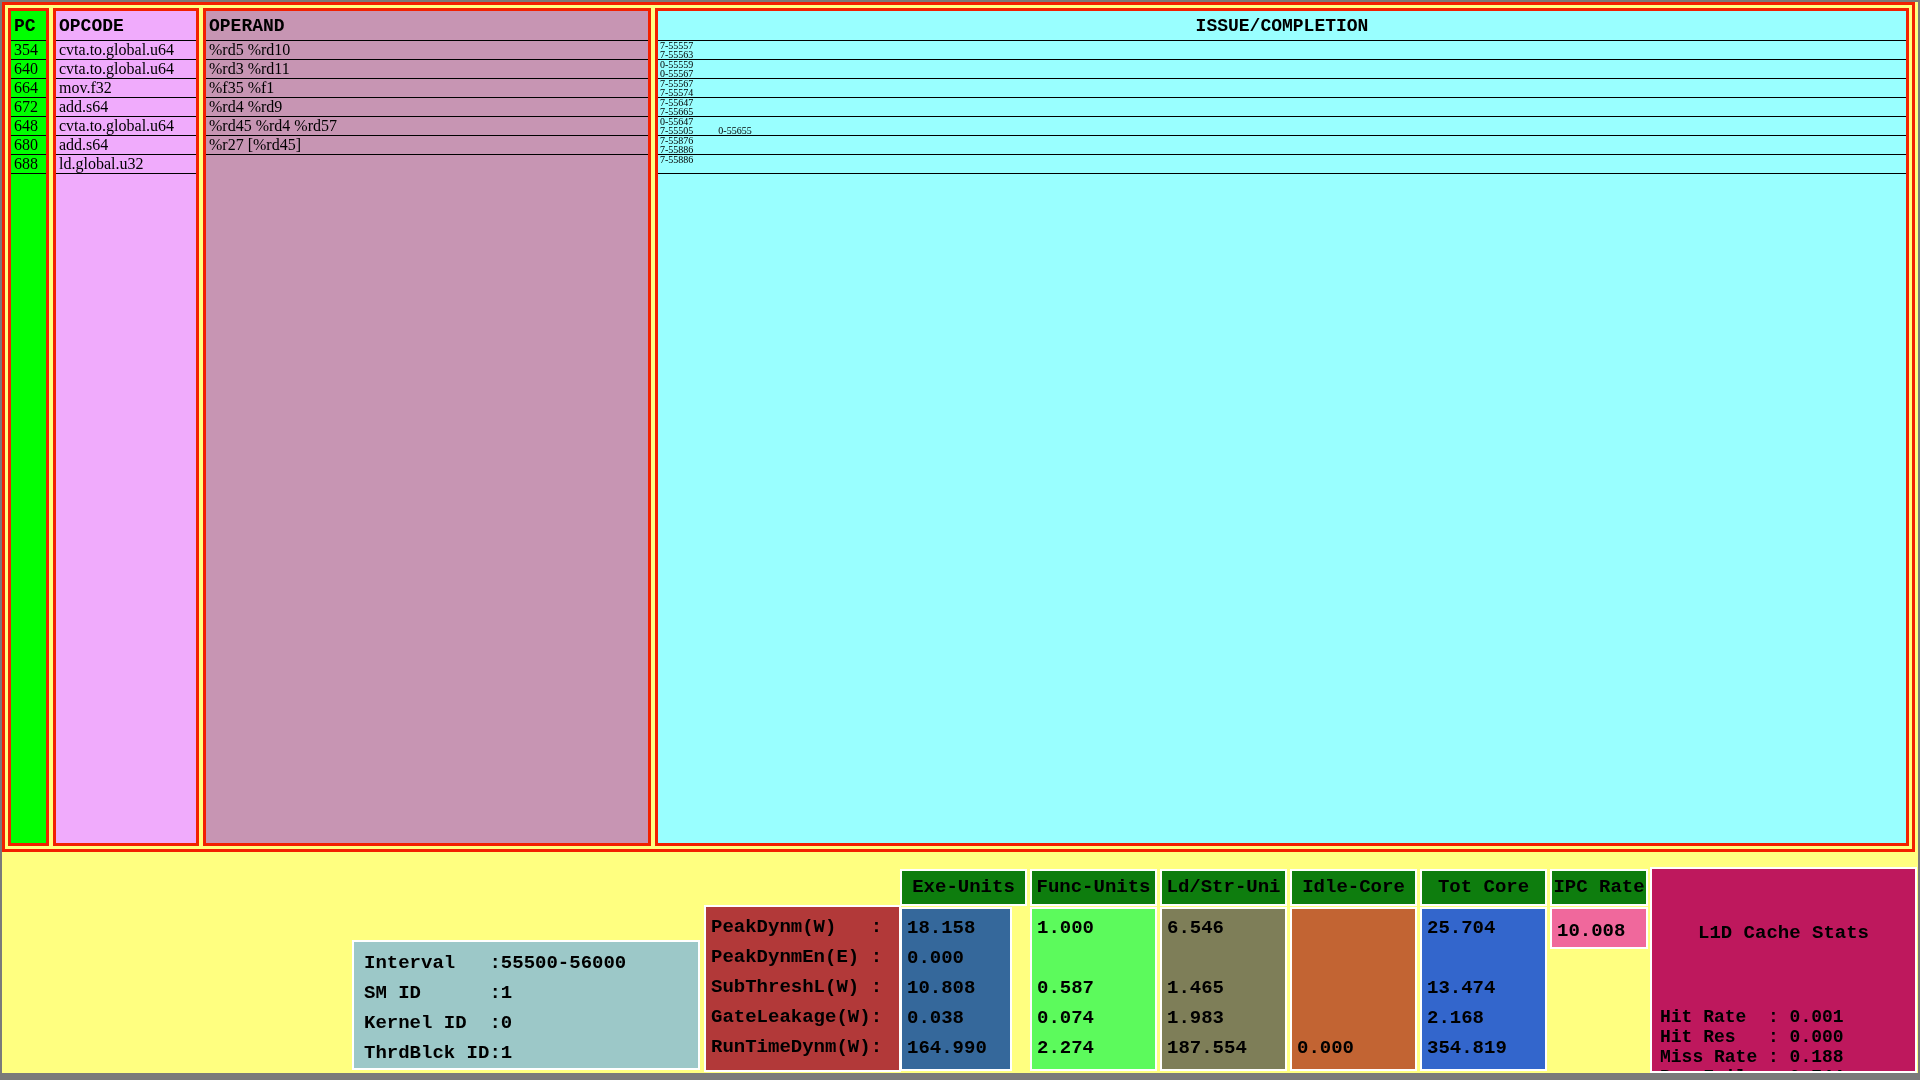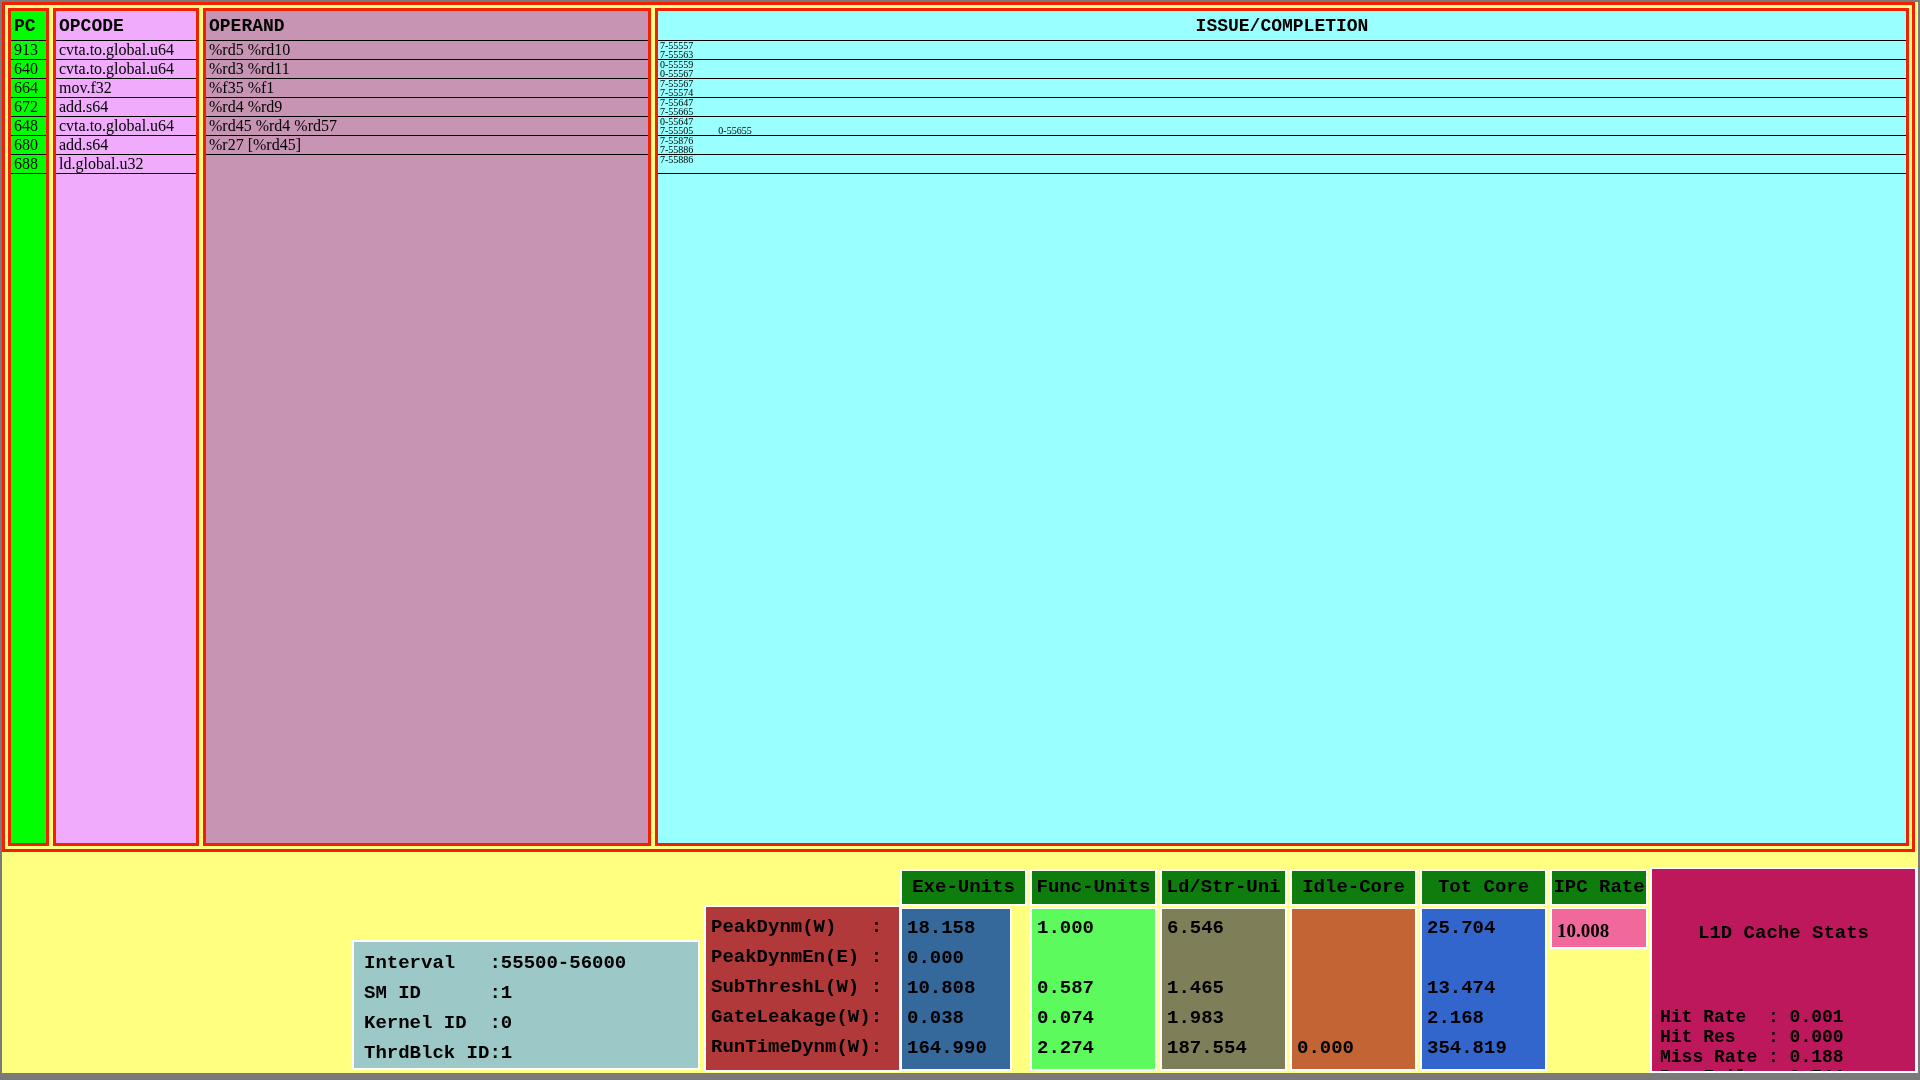--- a/index.html
+++ b/index.html
@@ -27,35 +27,35 @@
 
   
   .panel{position:absolute;box-sizing:border-box;border:2px solid #fff;
     font-weight:bold;font-size:19px;white-space:pre;overflow:hidden;}
   #interval-panel{left:350px;top:938px;width:348px;height:130px;line-height:30px;padding:6px 0 0 10px;}
   #labels-panel{left:702px;top:903px;width:197px;height:167px;line-height:30px;padding:5px 0 0 5px;}
   .stat-header{position:absolute;top:867px;height:37px;box-sizing:border-box;border:2px solid #fff;
     font-weight:bold;font-size:19px;text-align:center;line-height:33px;white-space:pre;}
   .stat-values{position:absolute;top:905px;height:164px;box-sizing:border-box;border:2px solid #fff;
     font-weight:bold;font-size:19px;line-height:30px;padding:4px 0 0 5px;white-space:pre;overflow:hidden;}
-  #ipc-value{height:42px;line-height:36px;font-family:Liberation Serif, serif;}
+  #ipc-value{height:42px;line-height:36px;}
   #l1d-panel{left:1648px;top:865px;width:267px;height:206px;}
   #l1d-title{text-align:center;line-height:32px;padding-top:4px;font-size:19px;font-weight:bold;}
   #l1d-lines{font-size:18px;line-height:20px;padding-left:8px;margin-top:14px;font-weight:bold;white-space:pre;}
 </style>
 </head>
 <body>
 
 <div class="screen">
 
   <div class="table-wrap" style="background-color: rgb(255, 255, 128);">
     <div class="tcol col-pc" style="background-color: rgb(0, 255, 0);">
       <div class="thead">PC</div>
       <div id="pc-rows">
-          <div class="trow">913</div>
+          <div class="trow">354</div>
           <div class="trow">640</div>
           <div class="trow">664</div>
           <div class="trow">672</div>
           <div class="trow">648</div>
           <div class="trow">680</div>
           <div class="trow">688</div>
         </div>
     </div>
     <div class="tcol col-opcode" style="background-color: #f0abfc;">
       <div class="thead">OPCODE</div>

